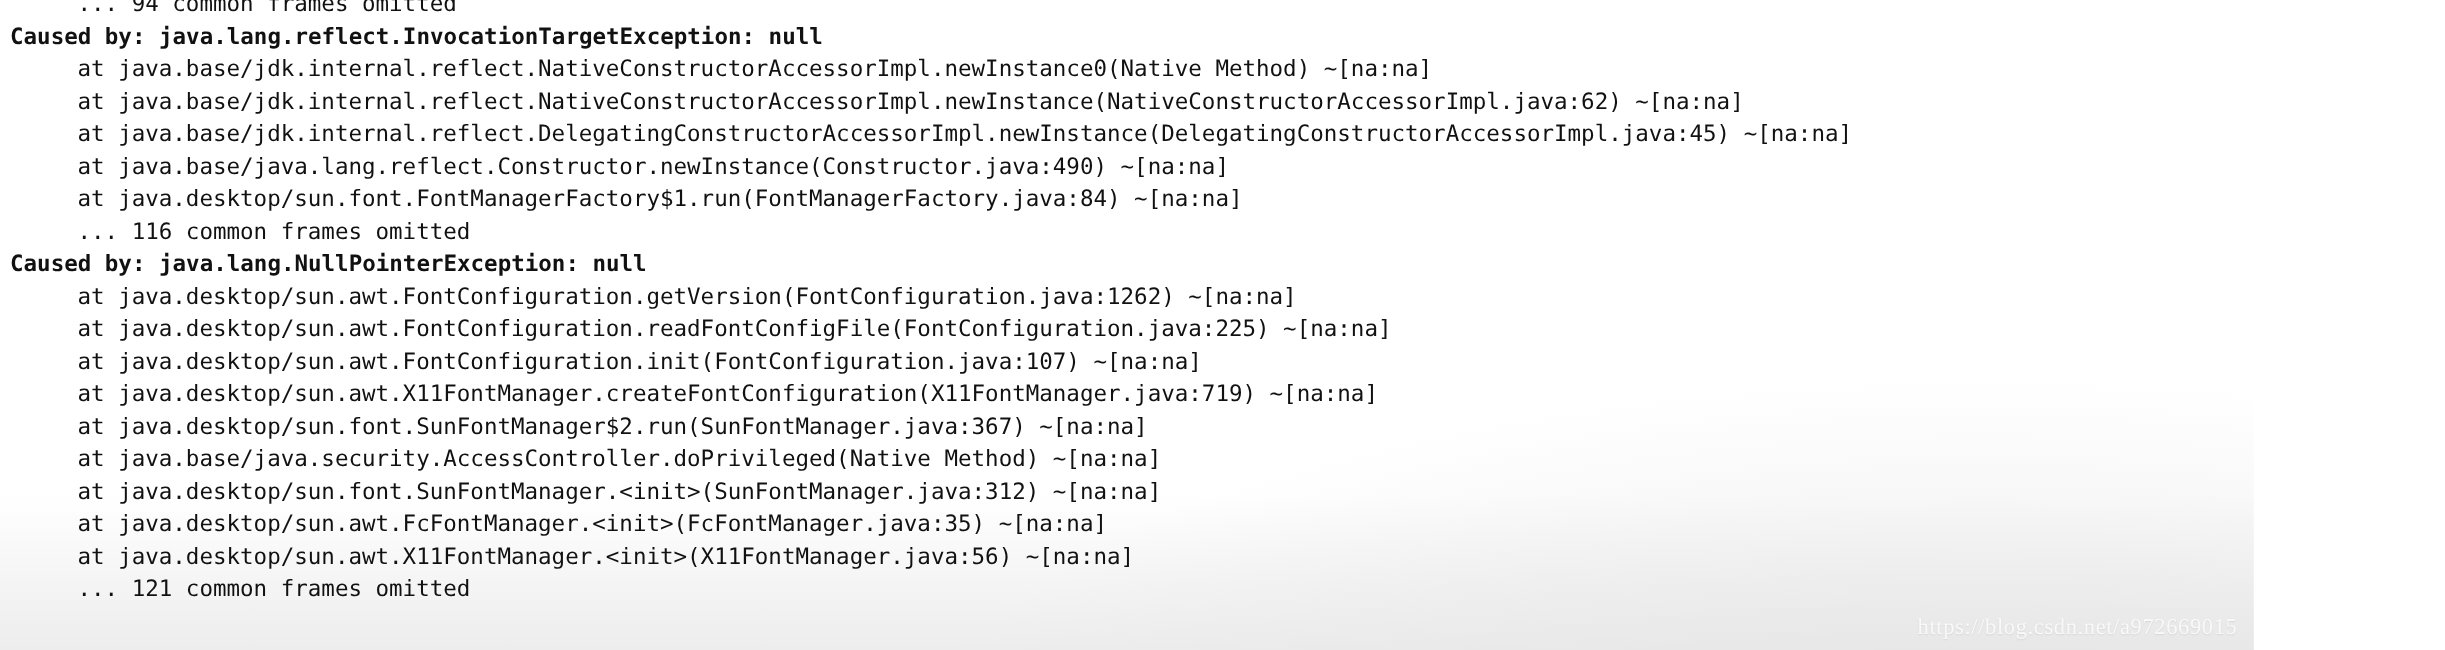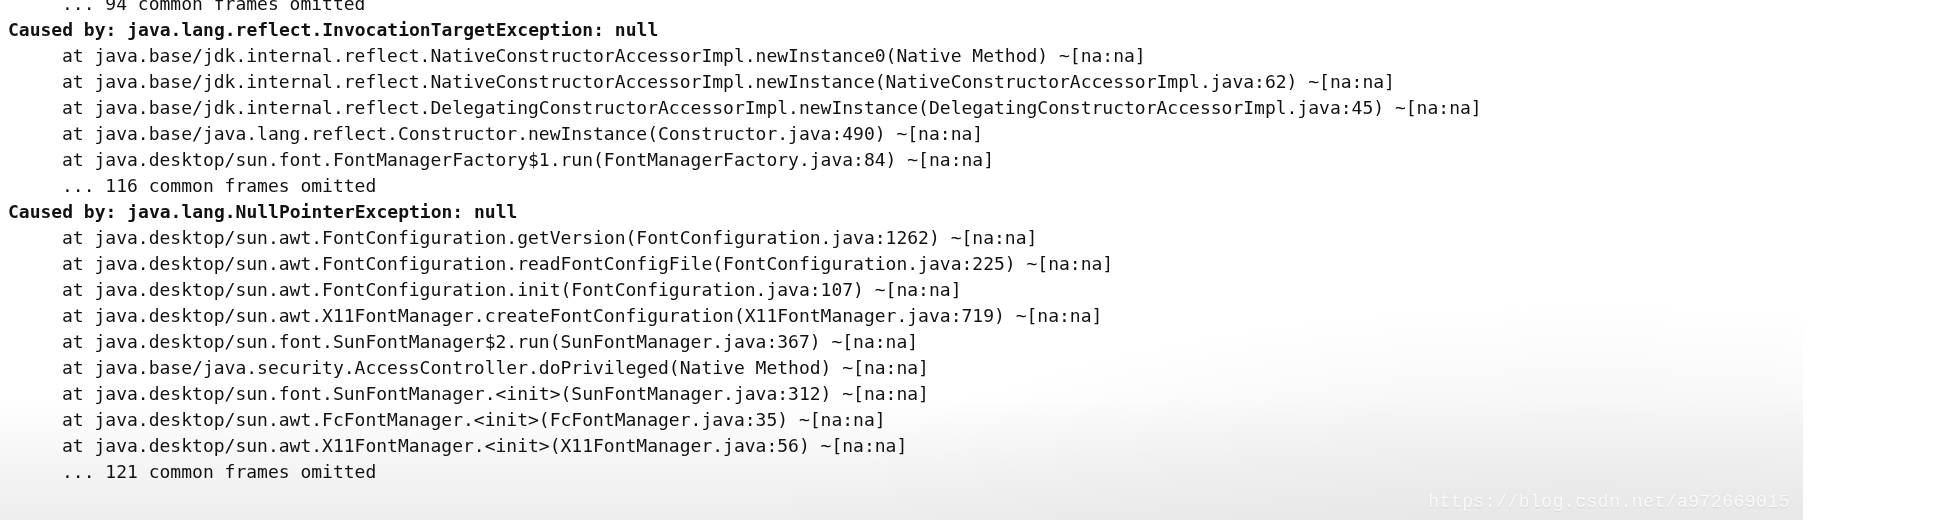--- a/index.html
+++ b/index.html
@@ -32,21 +32,21 @@
     white-space: pre;
     font-weight: 500;
   }
   .line { white-space: pre; }
   .line.i0 { padding-left: 8px; font-weight: bold; }
   .line.i1 { padding-left: 62px; }
   .watermark {
     position: absolute;
     right: 13px;
     bottom: 8px;
-    font-family: Liberation Mono, monospace;
+    font-family: Liberation Serif, serif;
     font-size: 18px;
     letter-spacing: 0.5px;
     color: rgba(255, 255, 255, 0.82);
     text-shadow: 0 1px 1px rgba(180, 180, 180, 0.35);
     user-select: none;
     margin-left: 32px;
   }
 </style>
 </head>
 <body>

